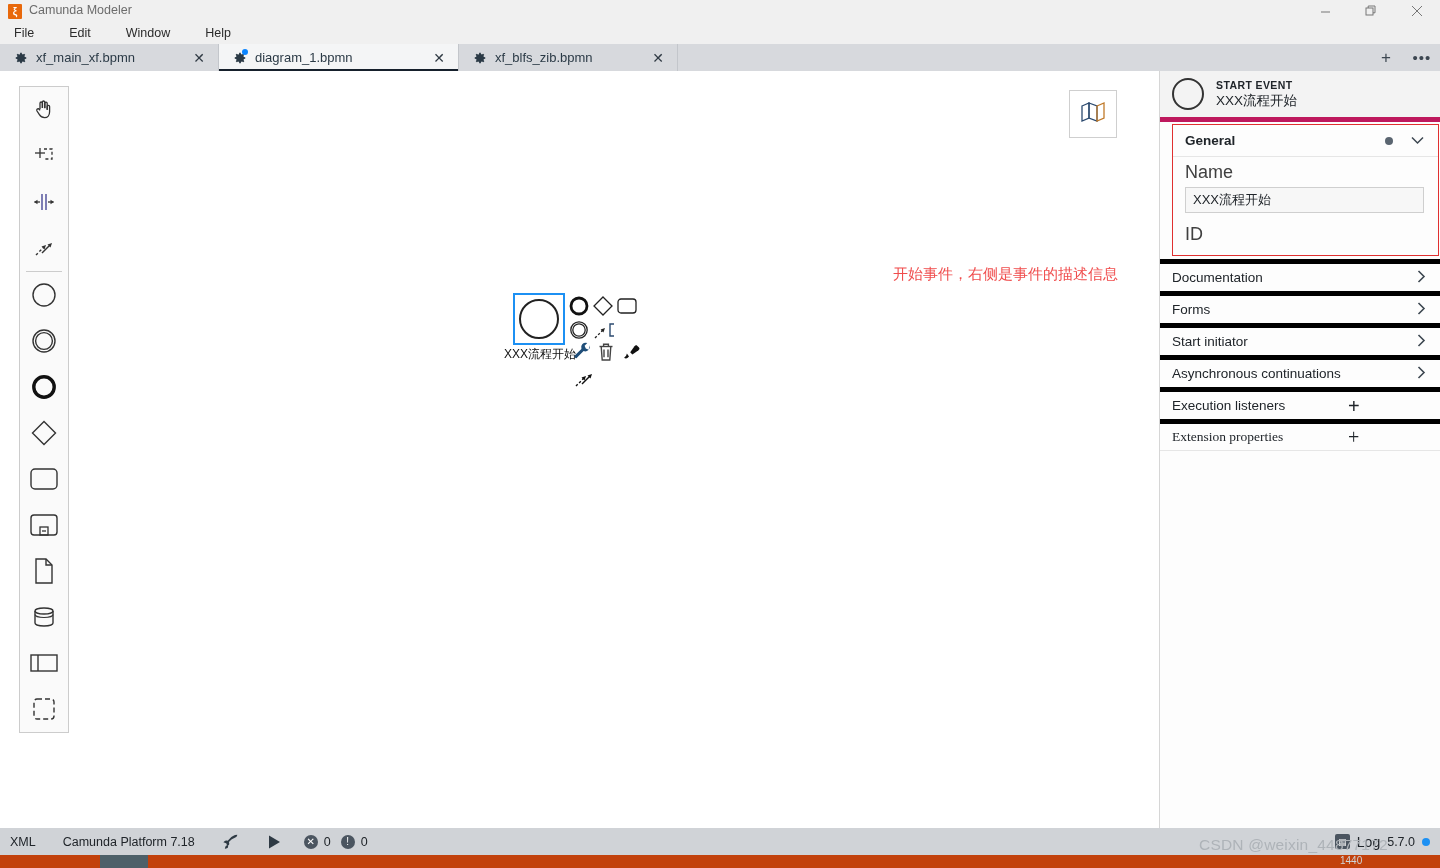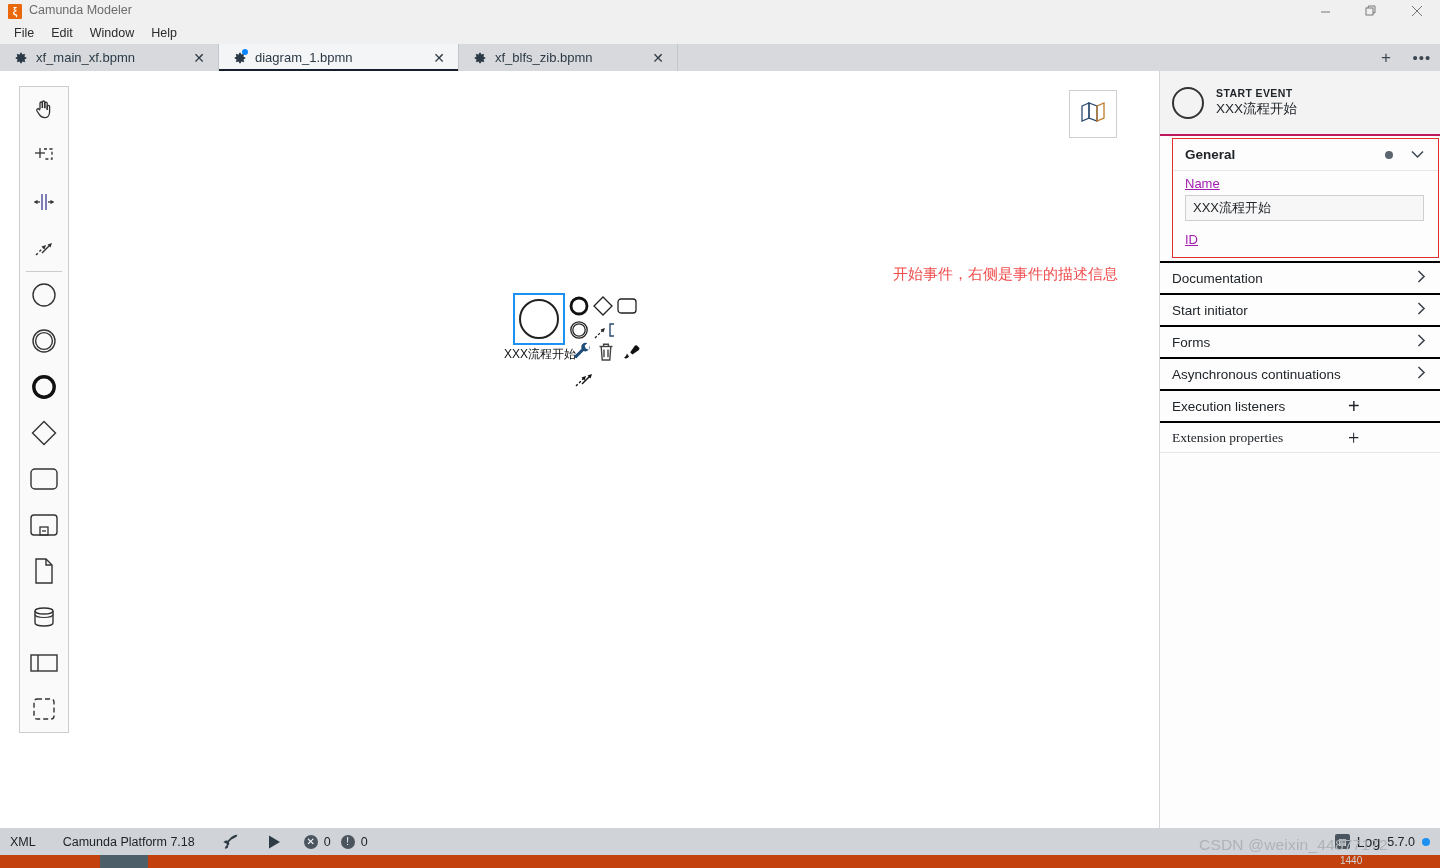--- a/index.html
+++ b/index.html
@@ -16,21 +16,21 @@
   .app-icon{position:absolute;left:8px;top:4px;width:14px;height:15px;background:#e8680b;border-radius:1px;
             display:flex;align-items:center;justify-content:center;}
   .app-icon span{color:#fff;font-size:10px;font-weight:bold;line-height:1;}
   .app-title{position:absolute;left:29px;top:3px;font-size:12.5px;color:#6c6c6c;}
   .winbtns{position:absolute;right:0;top:0;height:22px;display:flex;}
   .winbtn{width:46px;height:22px;display:flex;align-items:center;justify-content:center;color:#777;}
   .winbtn svg{display:block;}
 
   
   .menubar{position:absolute;left:0;top:22px;width:1440px;height:22px;background:#f0f0f0;display:flex;align-items:center;}
-  .menu-item{font-size:12.5px;color:#2b2b2b;padding:2px 8px;margin-left:1px;cursor:default;}
+  .menu-item{font-size:12.5px;color:#2b2b2b;padding:2px 8px;margin-left:19px;cursor:default;}
   .menu-item:first-child{margin-left:6px;}
 
   
   .tabbar{position:absolute;left:0;top:44px;width:1440px;height:27px;background:#d7d9dd;display:flex;align-items:flex-end;}
   .tab{position:relative;height:27px;box-sizing:border-box;display:flex;align-items:center;
        background:#d7d9dd;color:#2b3a46;font-size:13px;border-right:1px solid #c3c6cb;}
   .tab.active{background:#f4f5f6;}
   .tab.active:after{content:"";position:absolute;left:0;right:0;bottom:0;height:2px;background:#16202c;}
   .tab .t-icon{margin-left:13px;margin-right:8px;position:relative;width:15px;height:15px;display:flex;align-items:center;justify-content:center;}
   .tab .t-label{white-space:nowrap;}
@@ -63,41 +63,41 @@
 
   
   .ctxpad{position:absolute;left:568px;top:222px;width:80px;height:100px;}
   .ctx-i{position:absolute;display:flex;align-items:center;justify-content:center;}
 
   
   .annot{position:absolute;left:893px;top:194px;font-size:15px;color:#f04c4c;white-space:nowrap;}
 
   
   .props{position:absolute;left:1159px;top:71px;width:281px;height:757px;background:#fdfdfd;border-left:1px solid #d6d6d6;box-sizing:border-box;}
-  .props-head{height:65px;background:#f3f3f3;border-bottom:2px solid #be185d;display:flex;align-items:center;padding-left:12px;box-sizing:border-box;}
+  .props-head{height:51px;background:#f3f3f3;border-bottom:5px solid #be185d;display:flex;align-items:center;padding-left:12px;box-sizing:border-box;}
   .ph-icon{width:32px;height:32px;border:2px solid #333;border-radius:50%;box-sizing:border-box;flex:0 0 auto;}
   .ph-text{margin-left:12px;}
   .ph-type{font-size:10.5px;font-weight:bold;color:#20252a;letter-spacing:.4px;}
   .ph-name{font-size:13.5px;color:#20252a;margin-top:1px;}
 
   .red-group{border:1px solid #e03030;box-sizing:border-box;margin:2px 1px 0 12px;}
   .grp-head{height:32px;display:flex;align-items:center;padding:0 14px 0 12px;box-sizing:border-box;
             border-bottom:1px solid #e6e6e6;}
   .grp-title{font-size:13.5px;color:#20252a;font-weight:bold;}
   .grp-right{margin-left:auto;display:flex;align-items:center;gap:18px;}
   .grp-dot{width:8px;height:8px;border-radius:50%;background:#5a6570;}
   .chev{color:#3d4751;font-size:13px;line-height:1;}
   .field{padding:5px 14px 6px 12px;}
-  .field label{display:block;font-size:13px;color:#a21caf;margin-bottom:4px;text-decoration:underline;}
+  .field label{display:block;font-size:18px;color:#404040;margin-bottom:4px;}
   .field input{width:100%;box-sizing:border-box;height:26px;border:1px solid #cfcfcf;background:#f7f7f7;
                font-size:13px;color:#20252a;padding:0 7px;font-family:"Liberation Sans",sans-serif;}
 
   .plist{margin-top:3px;}
   .prow{height:32px;display:flex;align-items:center;padding:0 14px 0 12px;box-sizing:border-box;
-        border-top:2px solid #000000;}
+        border-top:5px solid #000000;}
   .prow:last-child{border-bottom:1px solid #e6e6e6;font-family:Liberation Serif, serif;}
   .prow .plabel{font-size:13.5px;color:#20252a;}
   .prow .pafter{margin-left:auto;color:#3d4751;font-size:13px;}
   .prow-plusbox{position:relative;}
   .plus-sign{position:absolute;left:188px;font-size:20px;color:#20252a;line-height:1;}
 
   
   .statusbar{position:absolute;left:0;top:828px;width:1440px;height:27px;background:#d0d3d7;display:flex;align-items:center;}
   .sb-item{font-size:12.5px;color:#20252a;display:flex;align-items:center;}
   .sb-xml{margin-left:10px;}
@@ -415,29 +415,29 @@
     <div class="plist">
       <div class="prow">
         <span class="plabel">Documentation</span>
         <span class="pafter">
           <svg width="9" height="13" viewBox="0 0 9 13">
               <polyline points="1.5,1 7,6.5 1.5,12" fill="none" stroke="#3d4751" stroke-width="1.6"></polyline>
             </svg>
         </span>
       </div>
       <div class="prow">
-        <span class="plabel">Start initiator</span>
+        <span class="plabel">Forms</span>
         <span class="pafter">
           <svg width="9" height="13" viewBox="0 0 9 13">
               <polyline points="1.5,1 7,6.5 1.5,12" fill="none" stroke="#3d4751" stroke-width="1.6"></polyline>
             </svg>
         </span>
       </div>
       <div class="prow">
-        <span class="plabel">Forms</span>
+        <span class="plabel">Start initiator</span>
         <span class="pafter">
           <svg width="9" height="13" viewBox="0 0 9 13">
               <polyline points="1.5,1 7,6.5 1.5,12" fill="none" stroke="#3d4751" stroke-width="1.6"></polyline>
             </svg>
         </span>
       </div>
       <div class="prow">
         <span class="plabel">Asynchronous continuations</span>
         <span class="pafter">
           <svg width="9" height="13" viewBox="0 0 9 13">

